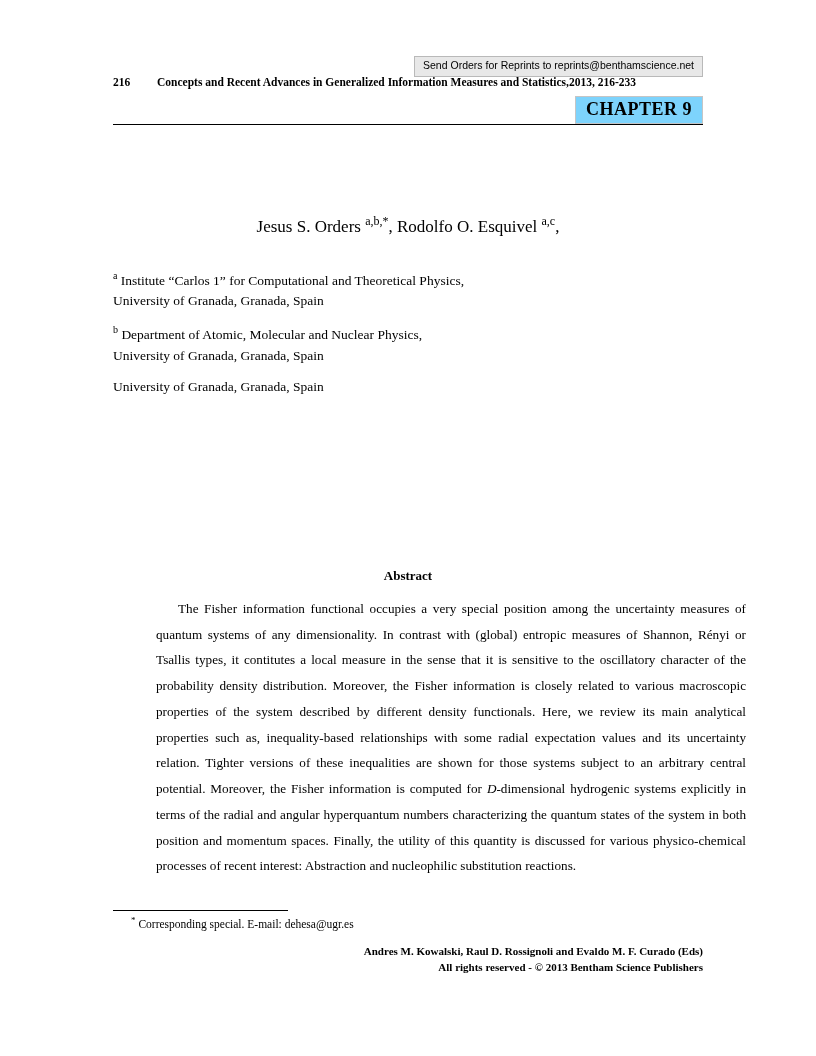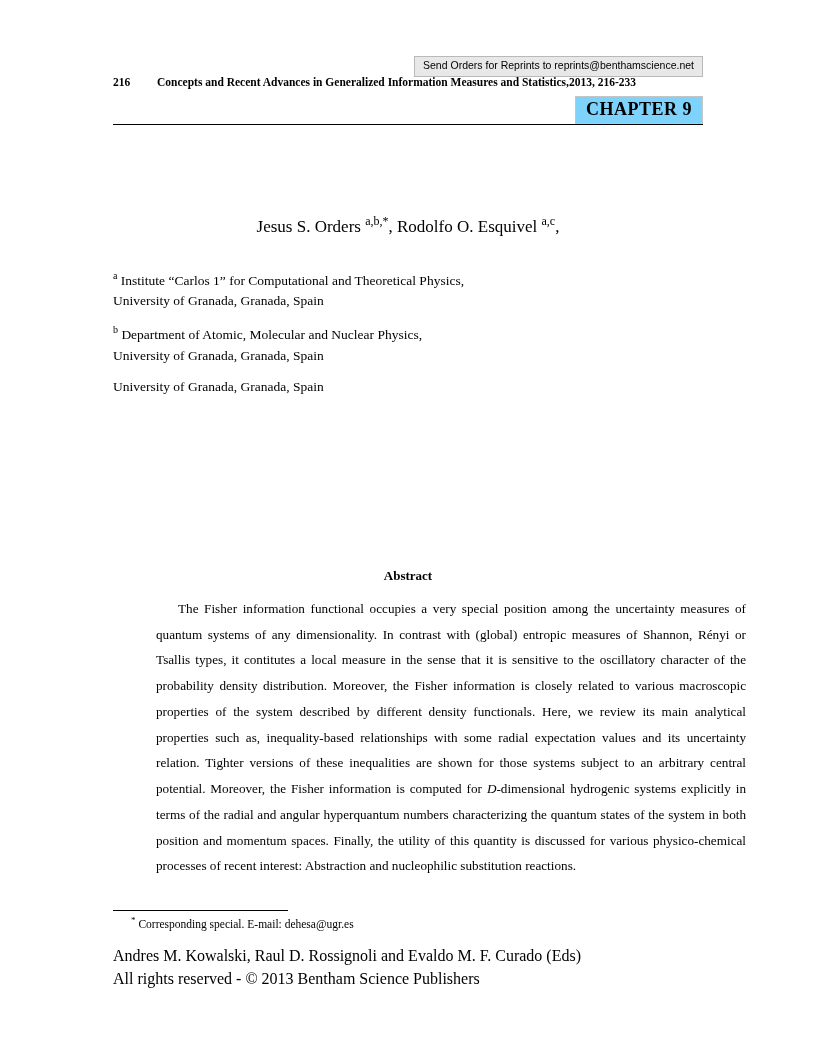--- a/index.html
+++ b/index.html
@@ -175,24 +175,24 @@
     font-size: 9px;
     vertical-align: super;
   }
 
   
   .bottom-block {
     position: absolute;
     left: 0;
     top: 944px;
     width: 590px;
-    text-align: left;
+    text-align: right;
     font-family: "Liberation Serif", serif;
-    font-weight: normal;
-    font-size: 16px;
+    font-weight: bold;
+    font-size: 11px;
     line-height: 1.45;
   }
 </style>
 </head>
 <body>
 
 <div class="page">
   <div class="content">
 
     <div class="reprint-banner">

